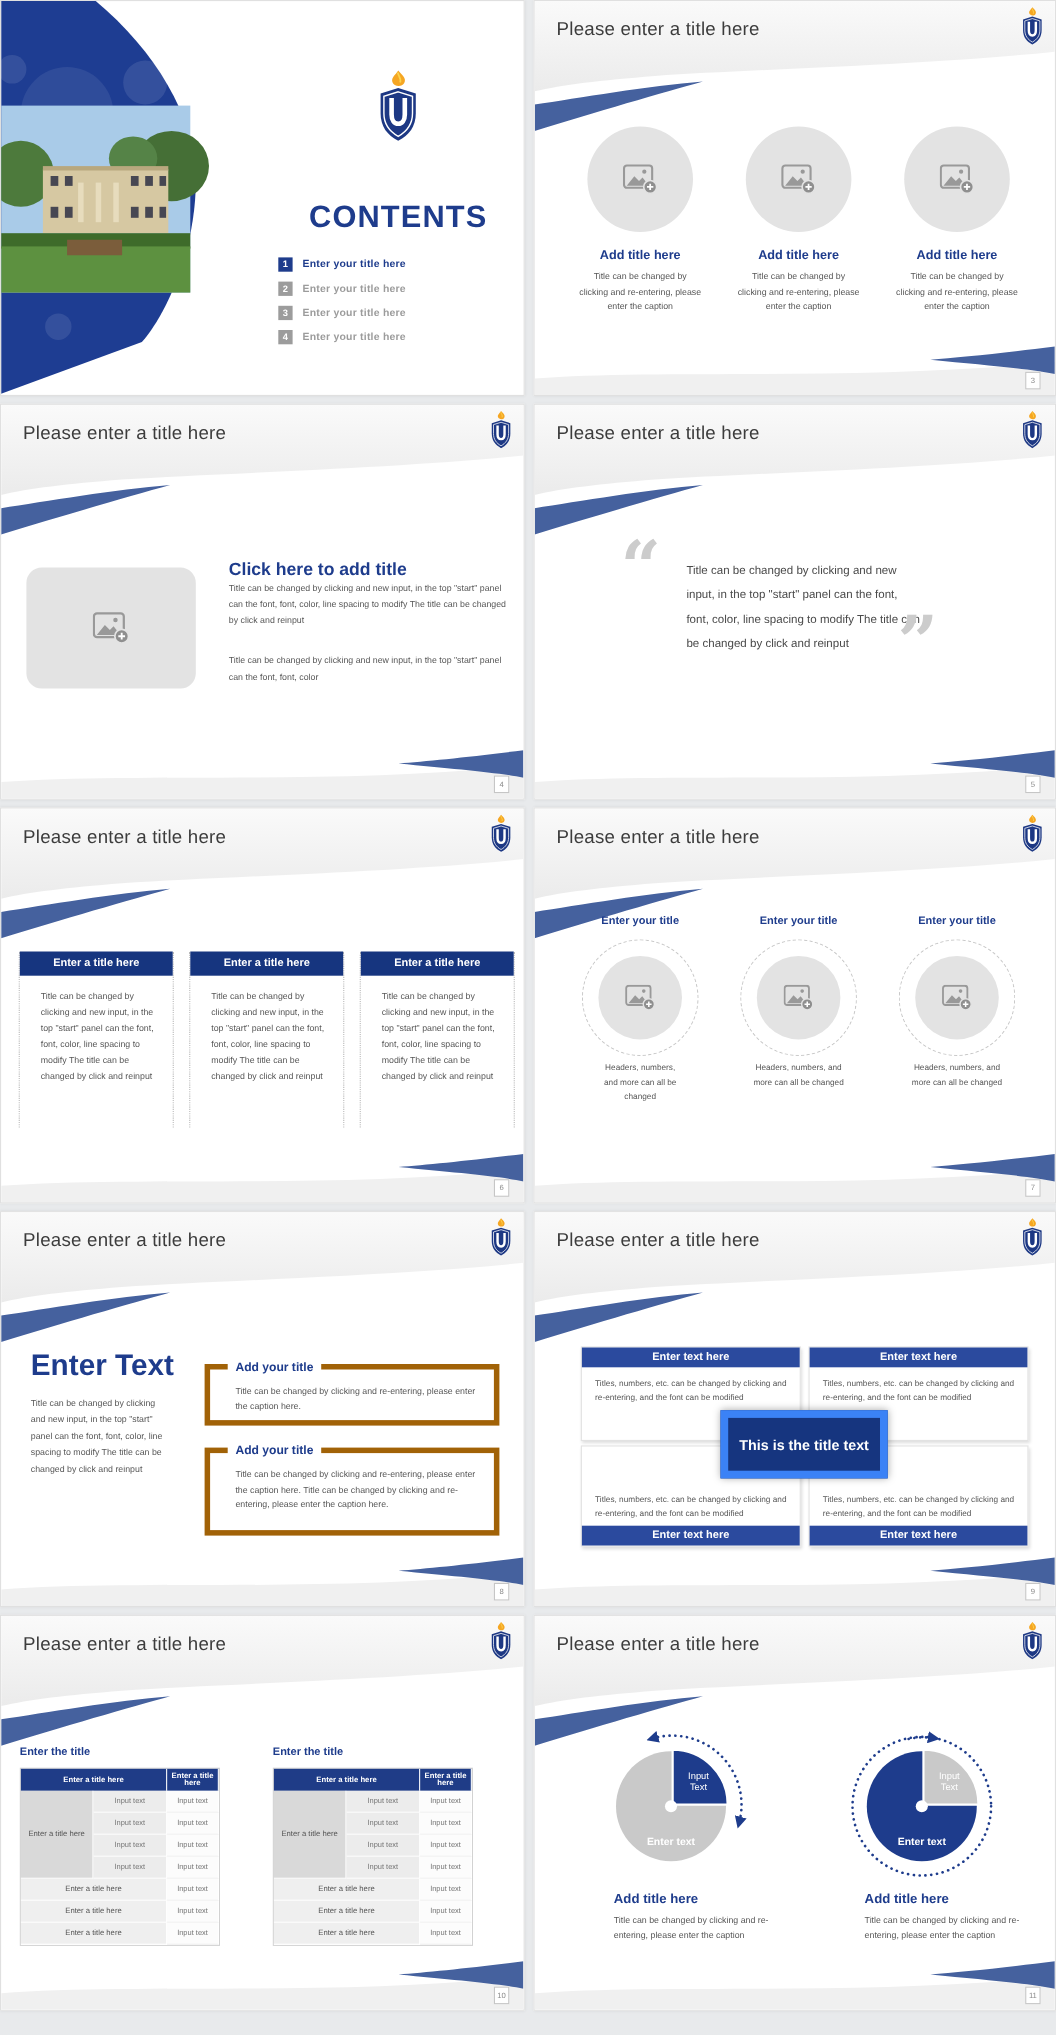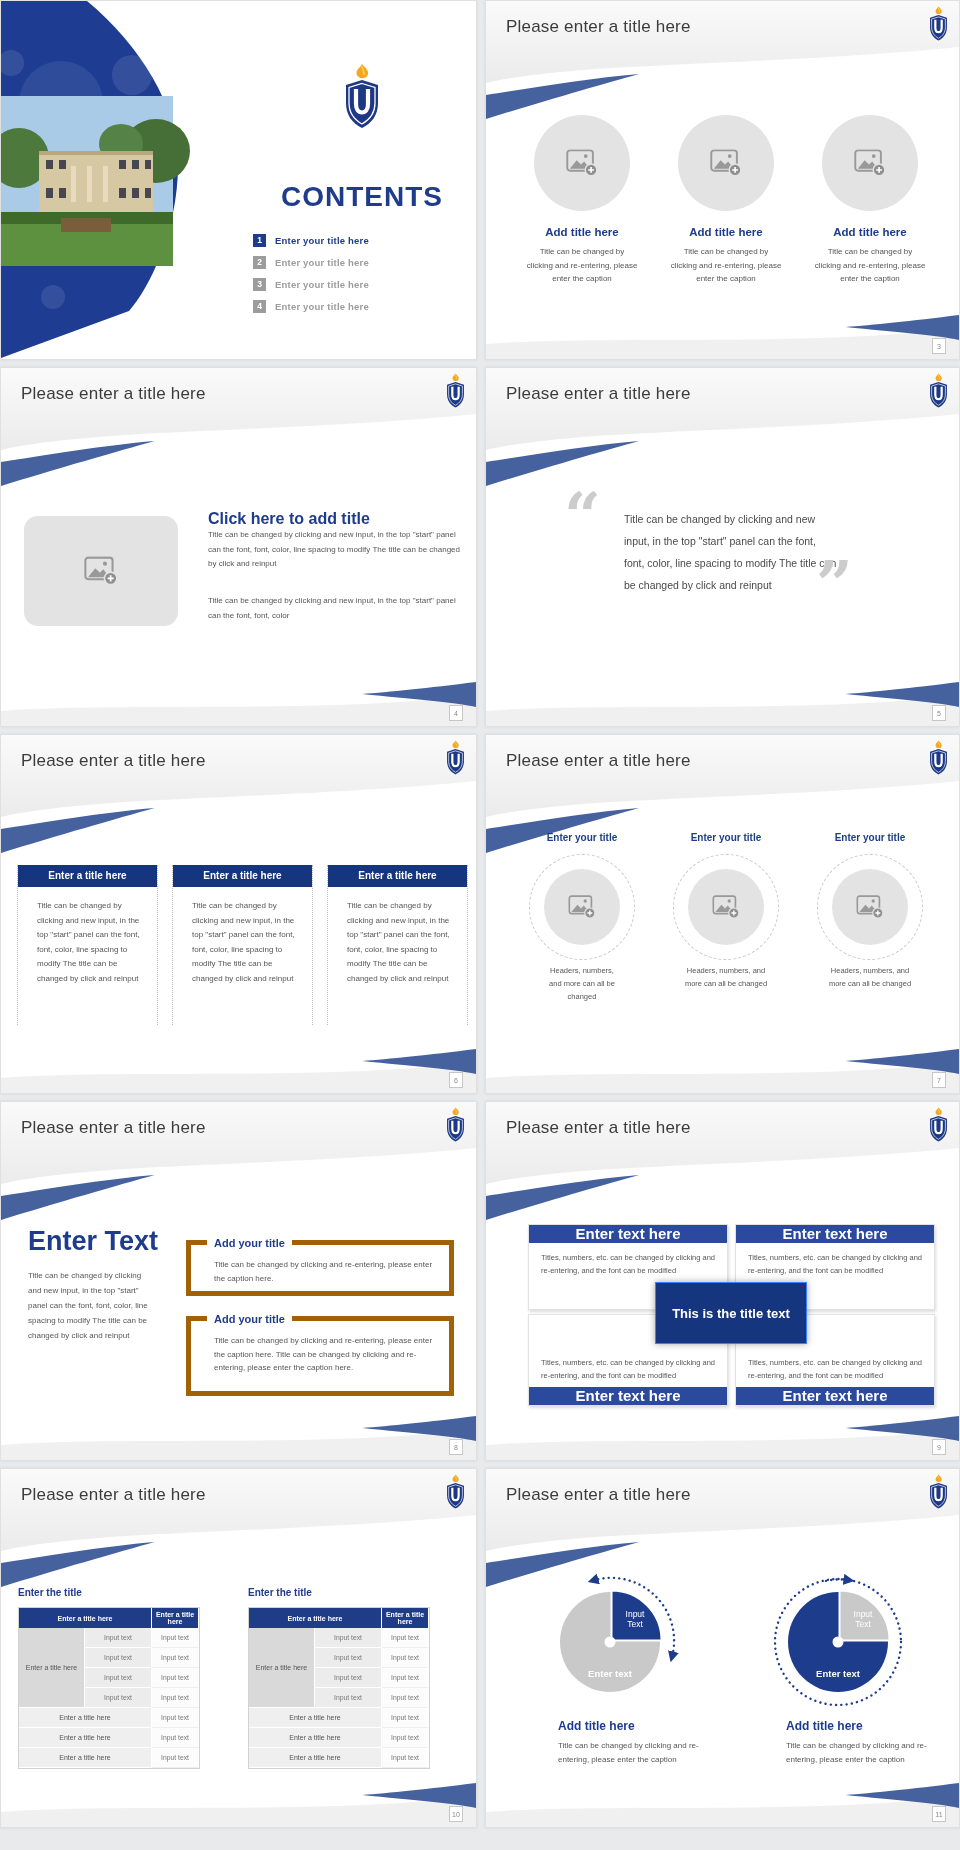--- a/index.html
+++ b/index.html
@@ -50,25 +50,25 @@
   .s5bar{height:22px;background:#16357f;color:#fff;font-size:10px;font-weight:bold;text-align:center;line-height:22px}
   .s5body{padding:12px 8px 0 19px;font-size:8px;line-height:14.5px;color:#575757}
   
   .s7-head{position:absolute;left:27px;top:124px;font-size:27px}
   .s7-p{position:absolute;left:27px;top:166px;width:124px;font-size:8px;line-height:15px}
   .s7box{position:absolute;left:185px;width:268px;border:5px solid #a16207;background:#fff}
   .s7box h4{position:absolute;top:-8px;left:16px;background:#fff;padding:0 7px;font-size:11px;color:#1e3c8c}
   .s7box p{padding:13px 14px 9px 23px;font-size:8px;line-height:13.5px;color:#575757}
   
   .card{position:absolute;width:200px;background:#fff;border:1px solid #e2e2e2;box-shadow:1px 2px 3px rgba(0,0,0,.14)}
-  .cbar{height:18px;background:#2b4a9e;color:#fff;font-size:15px;font-weight:bold;text-align:center;line-height:18px}
+  .cbar{height:18px;background:#2b4a9e;color:#fff;font-size:10px;font-weight:bold;text-align:center;line-height:18px}
   .cbody{padding:9px 12px 0;font-size:7.5px;line-height:12.5px;color:#575757}
   .cbody.low{padding-top:42px}
   .cbar.bottom{position:absolute;bottom:0;left:0;right:0}
-  .centerbox{position:absolute;left:169px;top:180px;width:152px;height:62px;background:#16357f;border:1px solid #3b82f6;box-shadow:0 0 7px rgba(0,0,0,.35);z-index:5;display:flex;align-items:center;justify-content:center;color:#fff;font-weight:bold;font-size:13px}
+  .centerbox{position:absolute;left:169px;top:180px;width:152px;height:62px;background:#16357f;border:7px solid #3b82f6;box-shadow:0 0 7px rgba(0,0,0,.35);z-index:5;display:flex;align-items:center;justify-content:center;color:#fff;font-weight:bold;font-size:13px}
   
   .t9wrap{position:absolute;top:118px}
   .t9head{font-size:10px;margin-bottom:9px}
   table.t9{border-spacing:0;width:180px;table-layout:fixed;border:1px solid #d2d2d2}
   .t9 th{height:20px;background:#1f3c87;color:#fff;font-size:7px;font-weight:bold;border-right:1.5px solid #fff}
   .t9 td{height:20px;font-size:6.8px;color:#777;text-align:center;vertical-align:middle;border-right:1.5px solid #fff;border-bottom:1.5px solid #fff}
   .t9 td.rt{background:#d9d9d9;color:#555;font-size:7px;line-height:9px;padding:0 5px}
   .t9 td.in2{background:#ececec}
   .t9 td.in3{background:#fcfcfc;border-bottom:1.5px solid #efefef}
   .t9 td.mg{background:#efefef;color:#555;font-size:7px}

